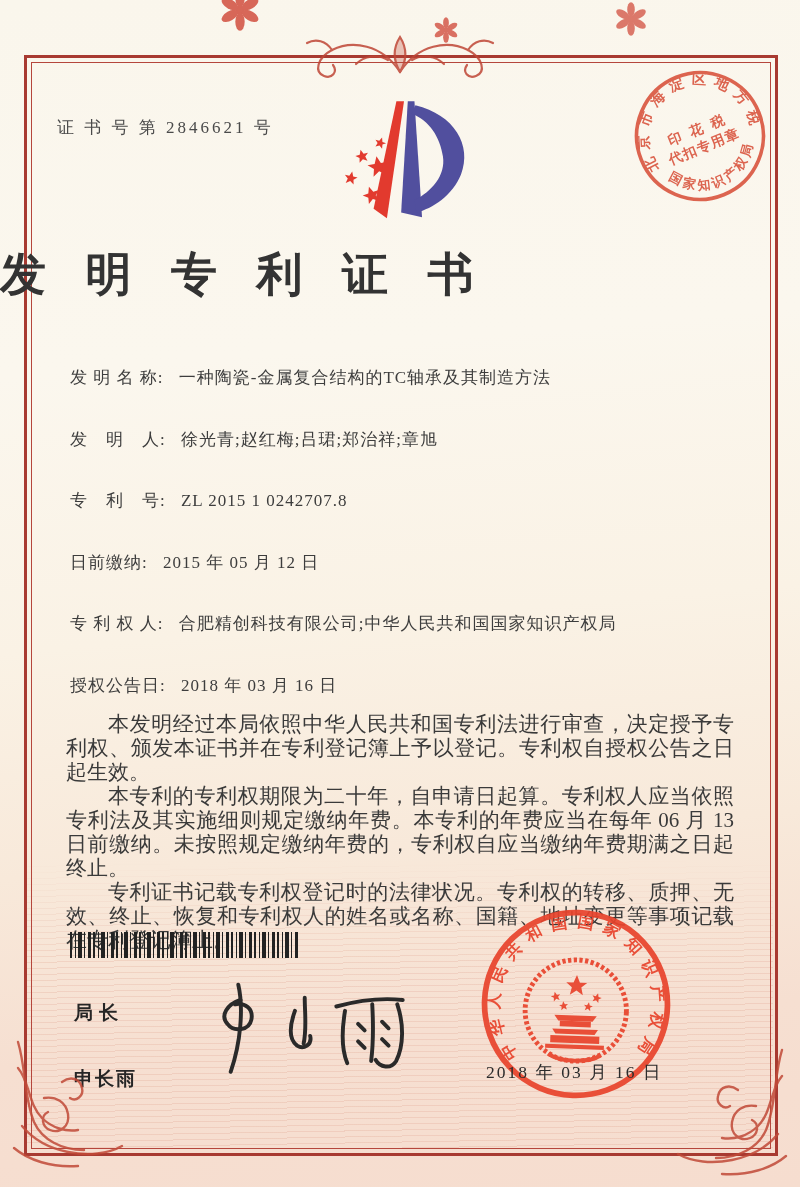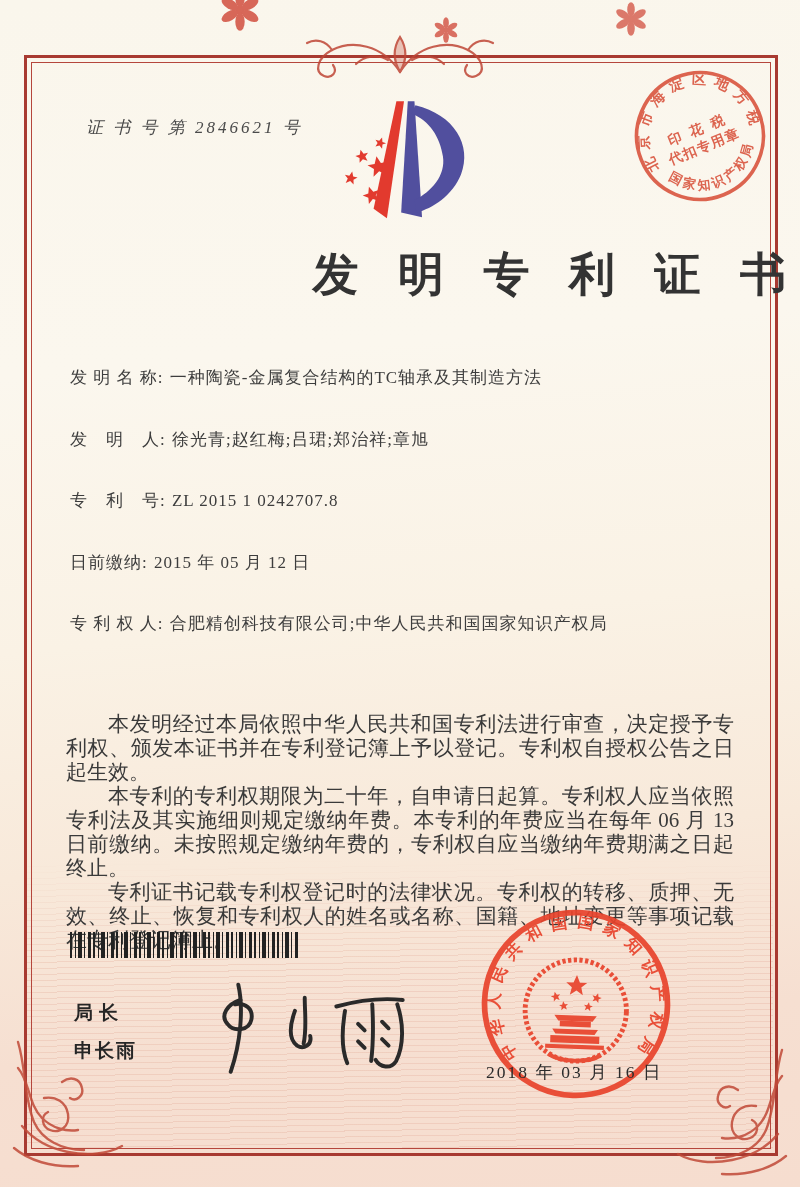--- a/index.html
+++ b/index.html
@@ -13,44 +13,44 @@
     position:absolute;left:27px;top:860px;width:746px;height:288px;
     background:repeating-linear-gradient(179deg,rgba(210,120,98,0.16) 0 1px,rgba(255,255,255,0) 1px 6px);
     -webkit-mask-image:linear-gradient(180deg,transparent 0,black 35%);
     mask-image:linear-gradient(180deg,transparent 0,black 35%);
     pointer-events:none;
   }
   
   .frame-outer{position:absolute;left:24px;top:55px;width:748px;height:1095px;border:3px solid #a83a31;}
   .frame-inner{position:absolute;left:4px;top:4px;right:4px;bottom:4px;border:1px solid #b5463c;}
   
-  .cert-no{position:absolute;left:86px;top:116px;font-size:17px;letter-spacing:3px;color:#4a4a4a;font-style:italic;}
+  .cert-no{position:absolute;left:57px;top:116px;font-size:17px;letter-spacing:3px;color:#4a4a4a;}
   .logo{position:absolute;left:328px;top:92px;width:152px;height:146px;}
   .tax-seal{position:absolute;left:628px;top:64px;width:144px;height:144px;opacity:.88;}
-  .title{position:absolute;left:0;top:244px;width:100%;text-align:right;font-size:46px;font-weight:600;letter-spacing:14px;color:#333;}
+  .title{position:absolute;left:0;top:244px;width:100%;text-align:left;font-size:46px;font-weight:600;letter-spacing:14px;color:#333;}
   
   .field{position:absolute;left:70px;width:660px;font-size:17px;letter-spacing:1px;color:#3d3d3d;white-space:nowrap;}
   .f0{top:366px}.f1{top:428px}.f2{top:489px}.f3{top:551px}.f4{top:612px}.f5{top:674px}
-  .field .lab{margin-right:1px;}
+  .field .lab{margin-right:10px;}
   
   .body-text{position:absolute;left:66px;top:712px;width:668px;font-size:21px;line-height:24px;text-align:justify;color:#3a3a3a;}
   .body-text p{margin:0;text-indent:2em;}
   
   .barcode{
     position:absolute;left:70px;top:932px;width:228px;height:26px;
     background:repeating-linear-gradient(90deg,
       #222 0 2px,transparent 2px 5px,
       #222 5px 6px,transparent 6px 8px,
       #222 8px 12px,transparent 12px 14px,
       #222 14px 15px,transparent 15px 18px,
       #222 18px 21px,transparent 21px 23px);
   }
   
   .director-title{position:absolute;left:74px;top:1000px;font-family:"Liberation Sans","DejaVu Sans",sans-serif;font-size:19px;font-weight:600;letter-spacing:6px;color:#262626;}
-  .director-name{position:absolute;left:74px;top:1038px;font-family:Liberation Mono, monospace;font-size:19px;font-weight:600;letter-spacing:2px;color:#262626;}
+  .director-name{position:absolute;left:74px;top:1066px;font-family:Liberation Mono, monospace;font-size:19px;font-weight:600;letter-spacing:2px;color:#262626;}
   .signature{position:absolute;left:198px;top:976px;width:220px;height:98px;}
   
   .official-seal{position:absolute;left:478px;top:906px;width:196px;height:196px;opacity:.92;}
   .issue-date{position:absolute;left:486px;top:1060px;font-size:17.5px;letter-spacing:2px;color:#2c2c2c;}
   
   .top-dragons{position:absolute;left:260px;top:30px;width:280px;height:52px;}
   .flower{position:absolute;}
   .fl1{left:214px;top:-16px;width:52px;height:52px;}
   .fl2{left:430px;top:14px;width:32px;height:32px;}
   .fl3{left:610px;top:-2px;width:42px;height:42px;}
@@ -171,20 +171,24 @@
     <span class="lab">专　利　号:</span>
     <span class="val">ZL 2015 1 0242707.8</span>
   </div>
   <div class="field f3">
     <span class="lab">日前缴纳:</span>
     <span class="val">2015 年 05 月 12 日</span>
   </div>
   <div class="field f4">
     <span class="lab">专 利 权 人:</span>
     <span class="val">合肥精创科技有限公司;中华人民共和国国家知识产权局</span>
+  </div>
+  <div class="field f5">
+    <span class="lab">授权公告日:</span>
+    <span class="val">2018 年 03 月 16 日</span>
   </div>
 
   <div class="body-text">
     <p>本发明经过本局依照中华人民共和国专利法进行审查，决定授予专利权、颁发本证书并在专利登记簿上予以登记。专利权自授权公告之日起生效。</p>
     <p>本专利的专利权期限为二十年，自申请日起算。专利权人应当依照专利法及其实施细则规定缴纳年费。本专利的年费应当在每年 06 月 13 日前缴纳。未按照规定缴纳年费的，专利权自应当缴纳年费期满之日起终止。</p>
     <p>专利证书记载专利权登记时的法律状况。专利权的转移、质押、无效、终止、恢复和专利权人的姓名或名称、国籍、地址变更等事项记载在专利登记簿上。</p>
   </div>
 
   <div class="barcode"></div>
 

